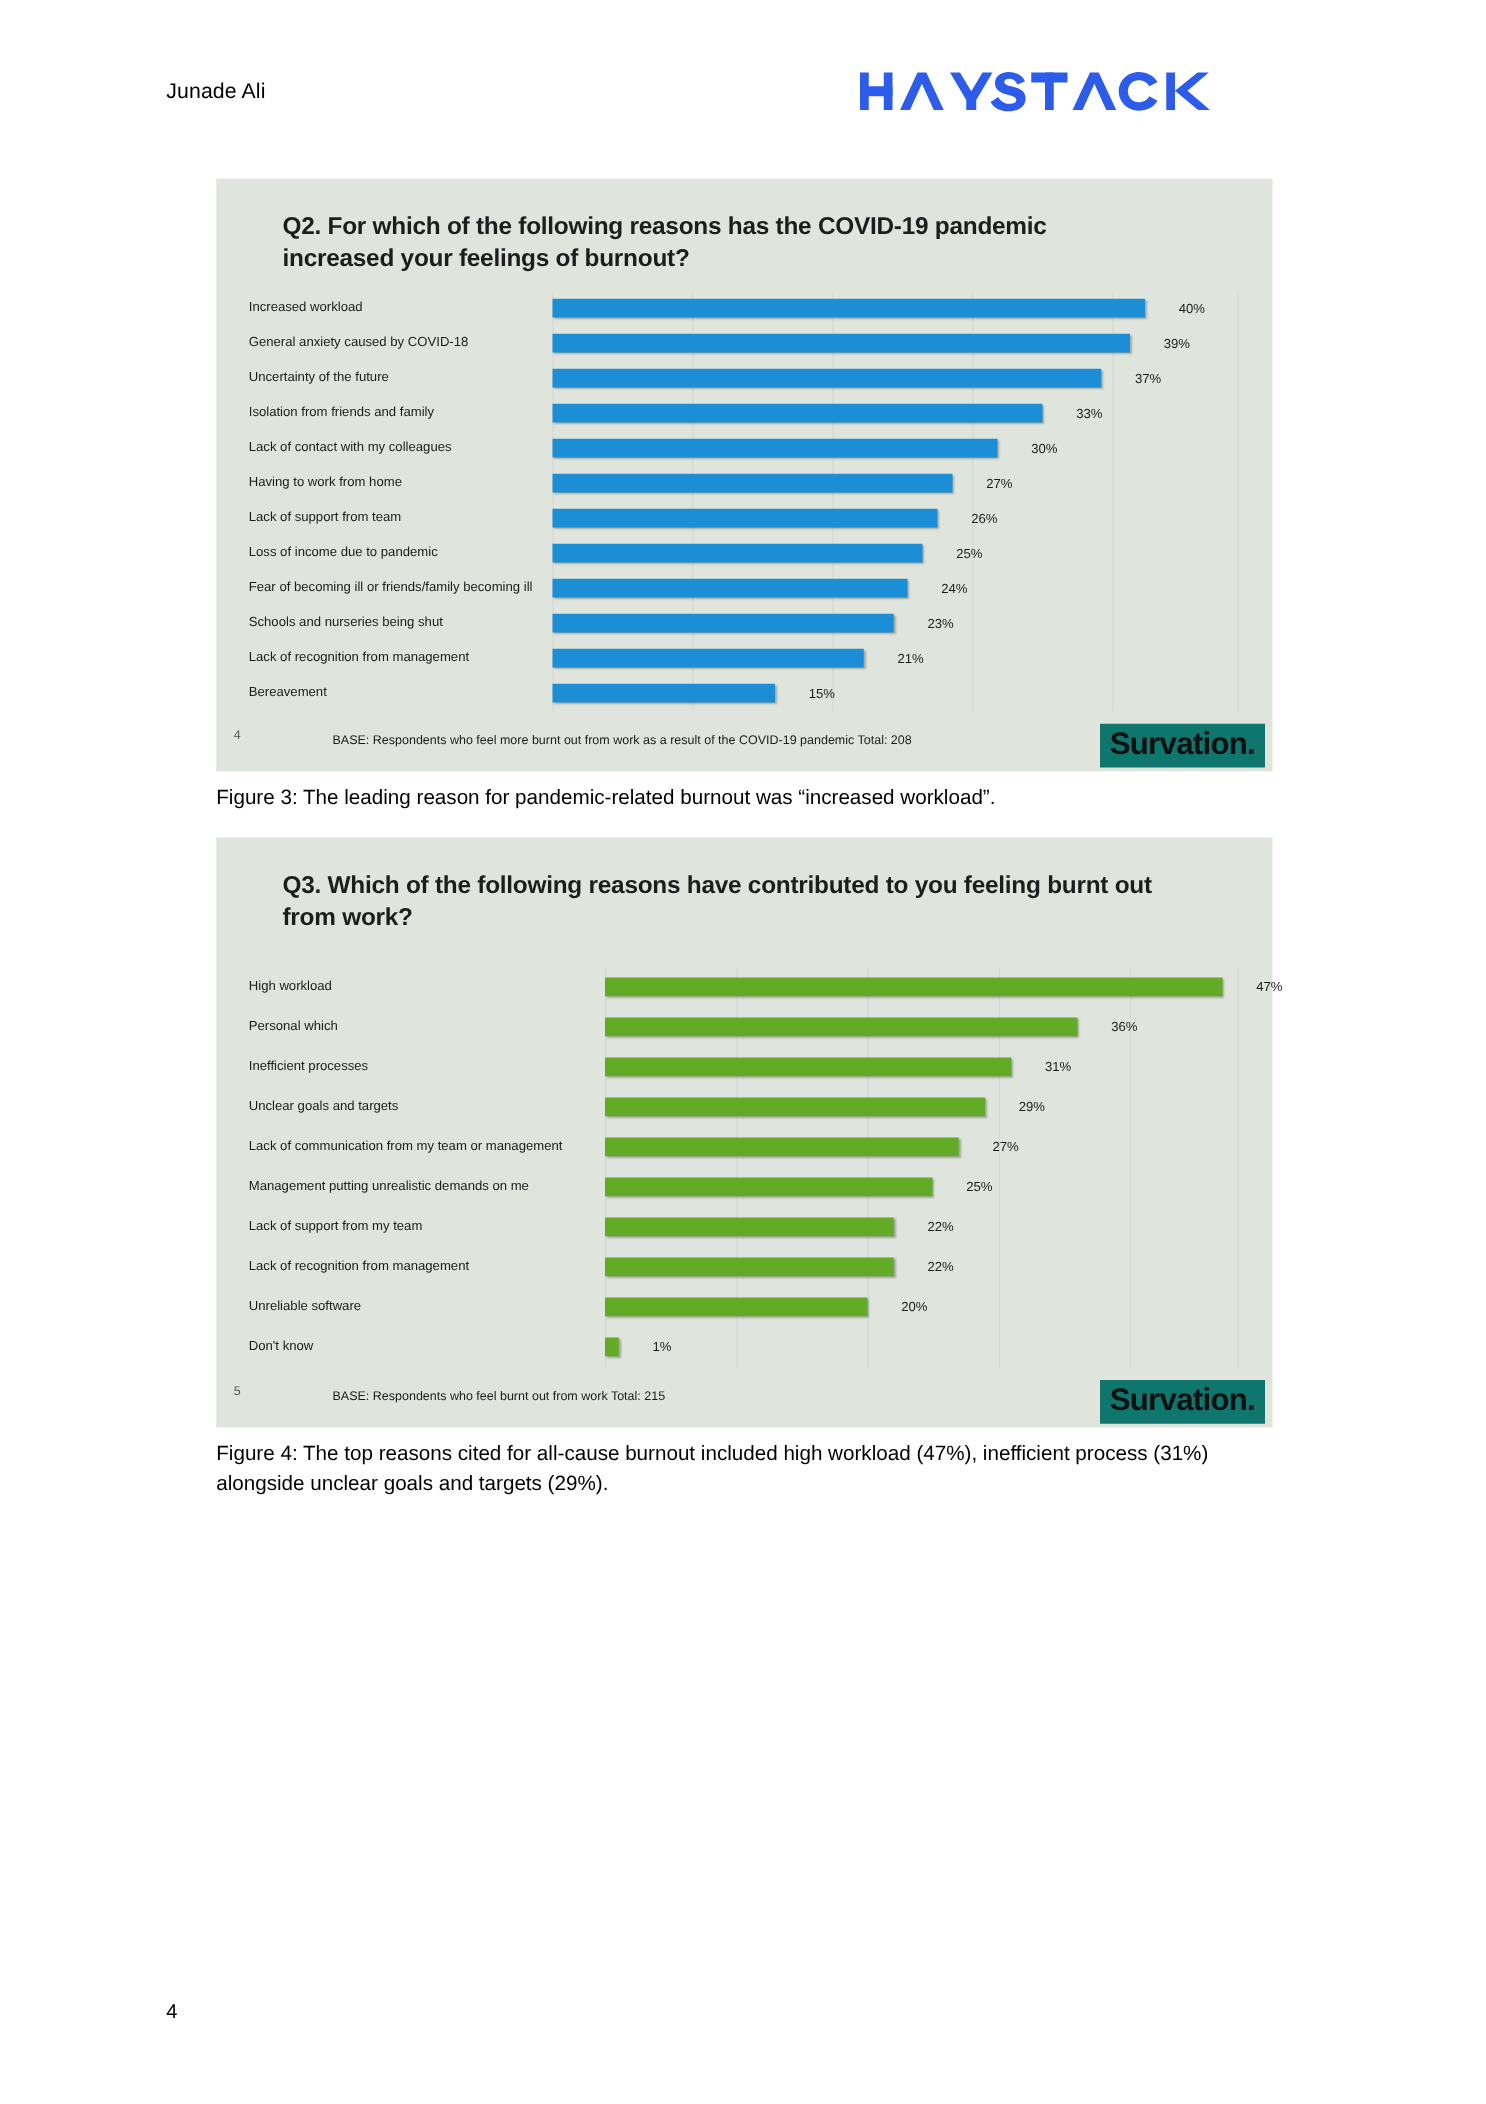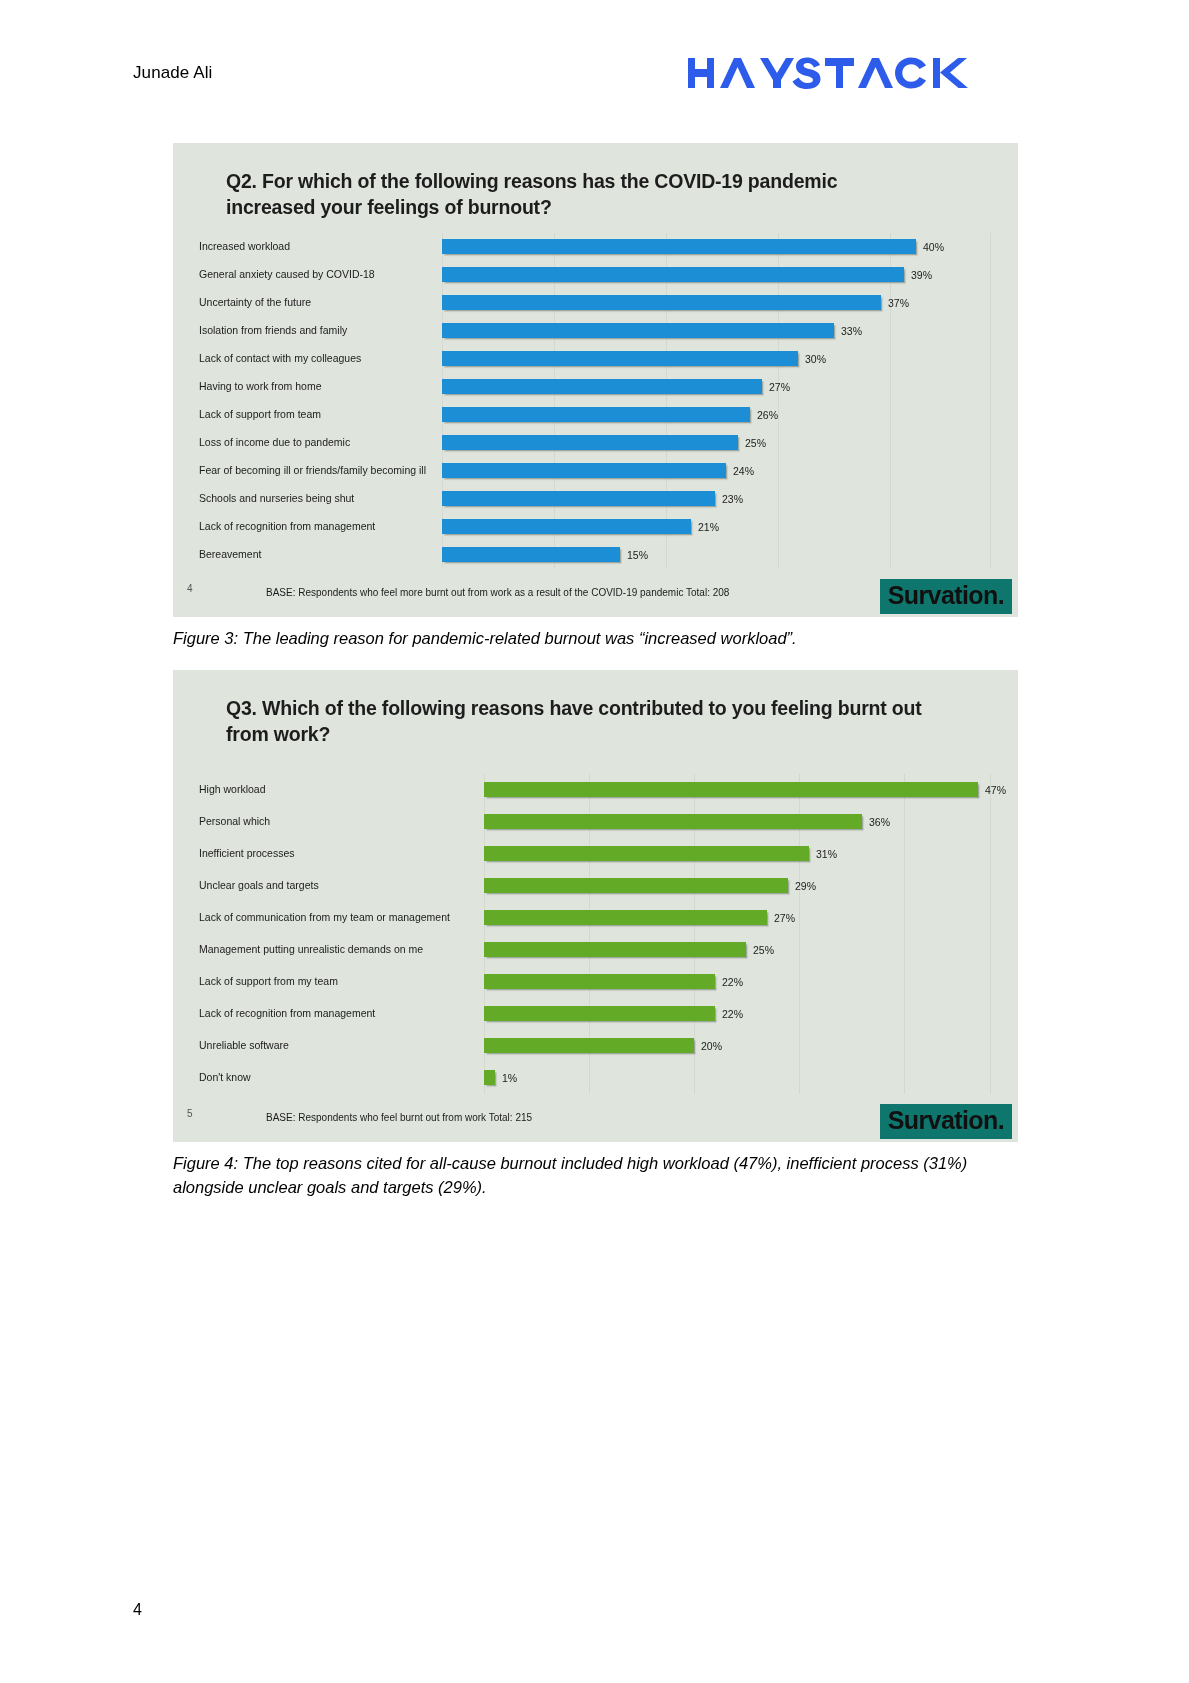--- a/index.html
+++ b/index.html
@@ -100,20 +100,21 @@
     white-space: nowrap;
     box-sizing: border-box;
     font-family: "Liberation Sans", sans-serif;
   }
   .bar-track {
     position: relative;
     flex: 1 1 auto;
     height: 100%;
     display: flex;
     align-items: center;
+    gap: 20px;
   }
   .bar {
     height: 15px;
     box-shadow: 1.5px 1.5px 1.5px rgba(80,90,80,0.45);
   }
   .bar-blue { background: #1b8ed6; }
   .bar-green { background: #63ab26; }
   .bar-value {
     font-size: 10.5px;
     color: #1c1c1c;
@@ -155,21 +156,20 @@
     font-size: 25px;
     letter-spacing: -0.6px;
     color: #101010;
     background: #0f766e;
     padding: 2px 8px 4px 8px;
   }
 
   
   .figure-caption {
     margin-top: 10px;
-    font-style: italic;
     font-size: 16.5px;
     line-height: 1.45;
     color: #000;
     max-width: 800px;
   }
 
   
   .page-number {
     position: absolute;
     left: 133px;

